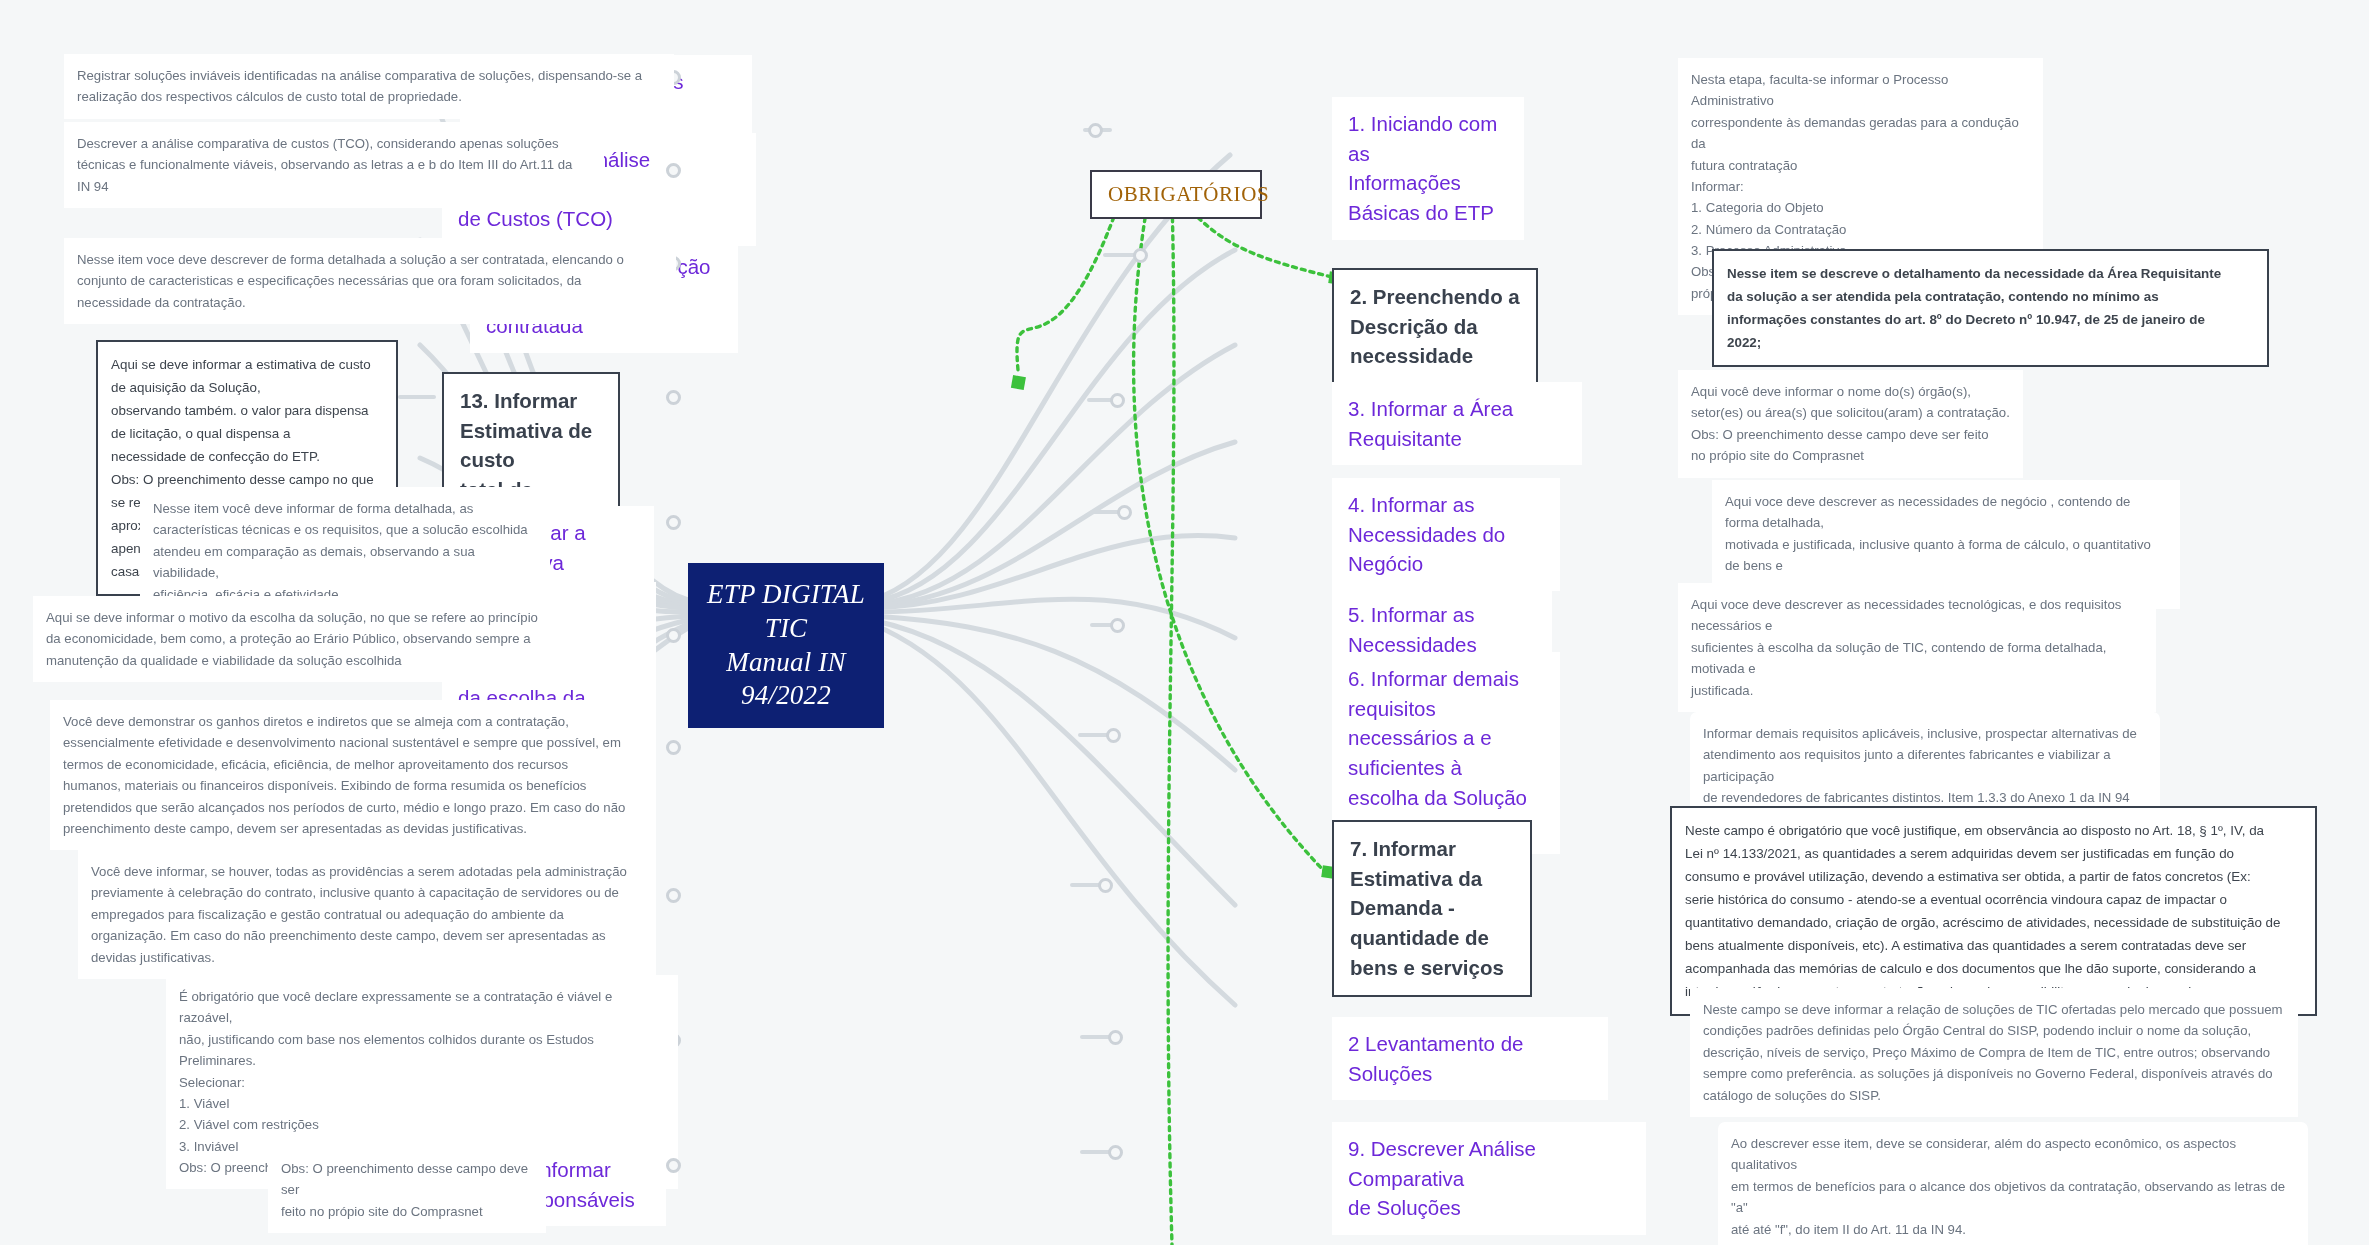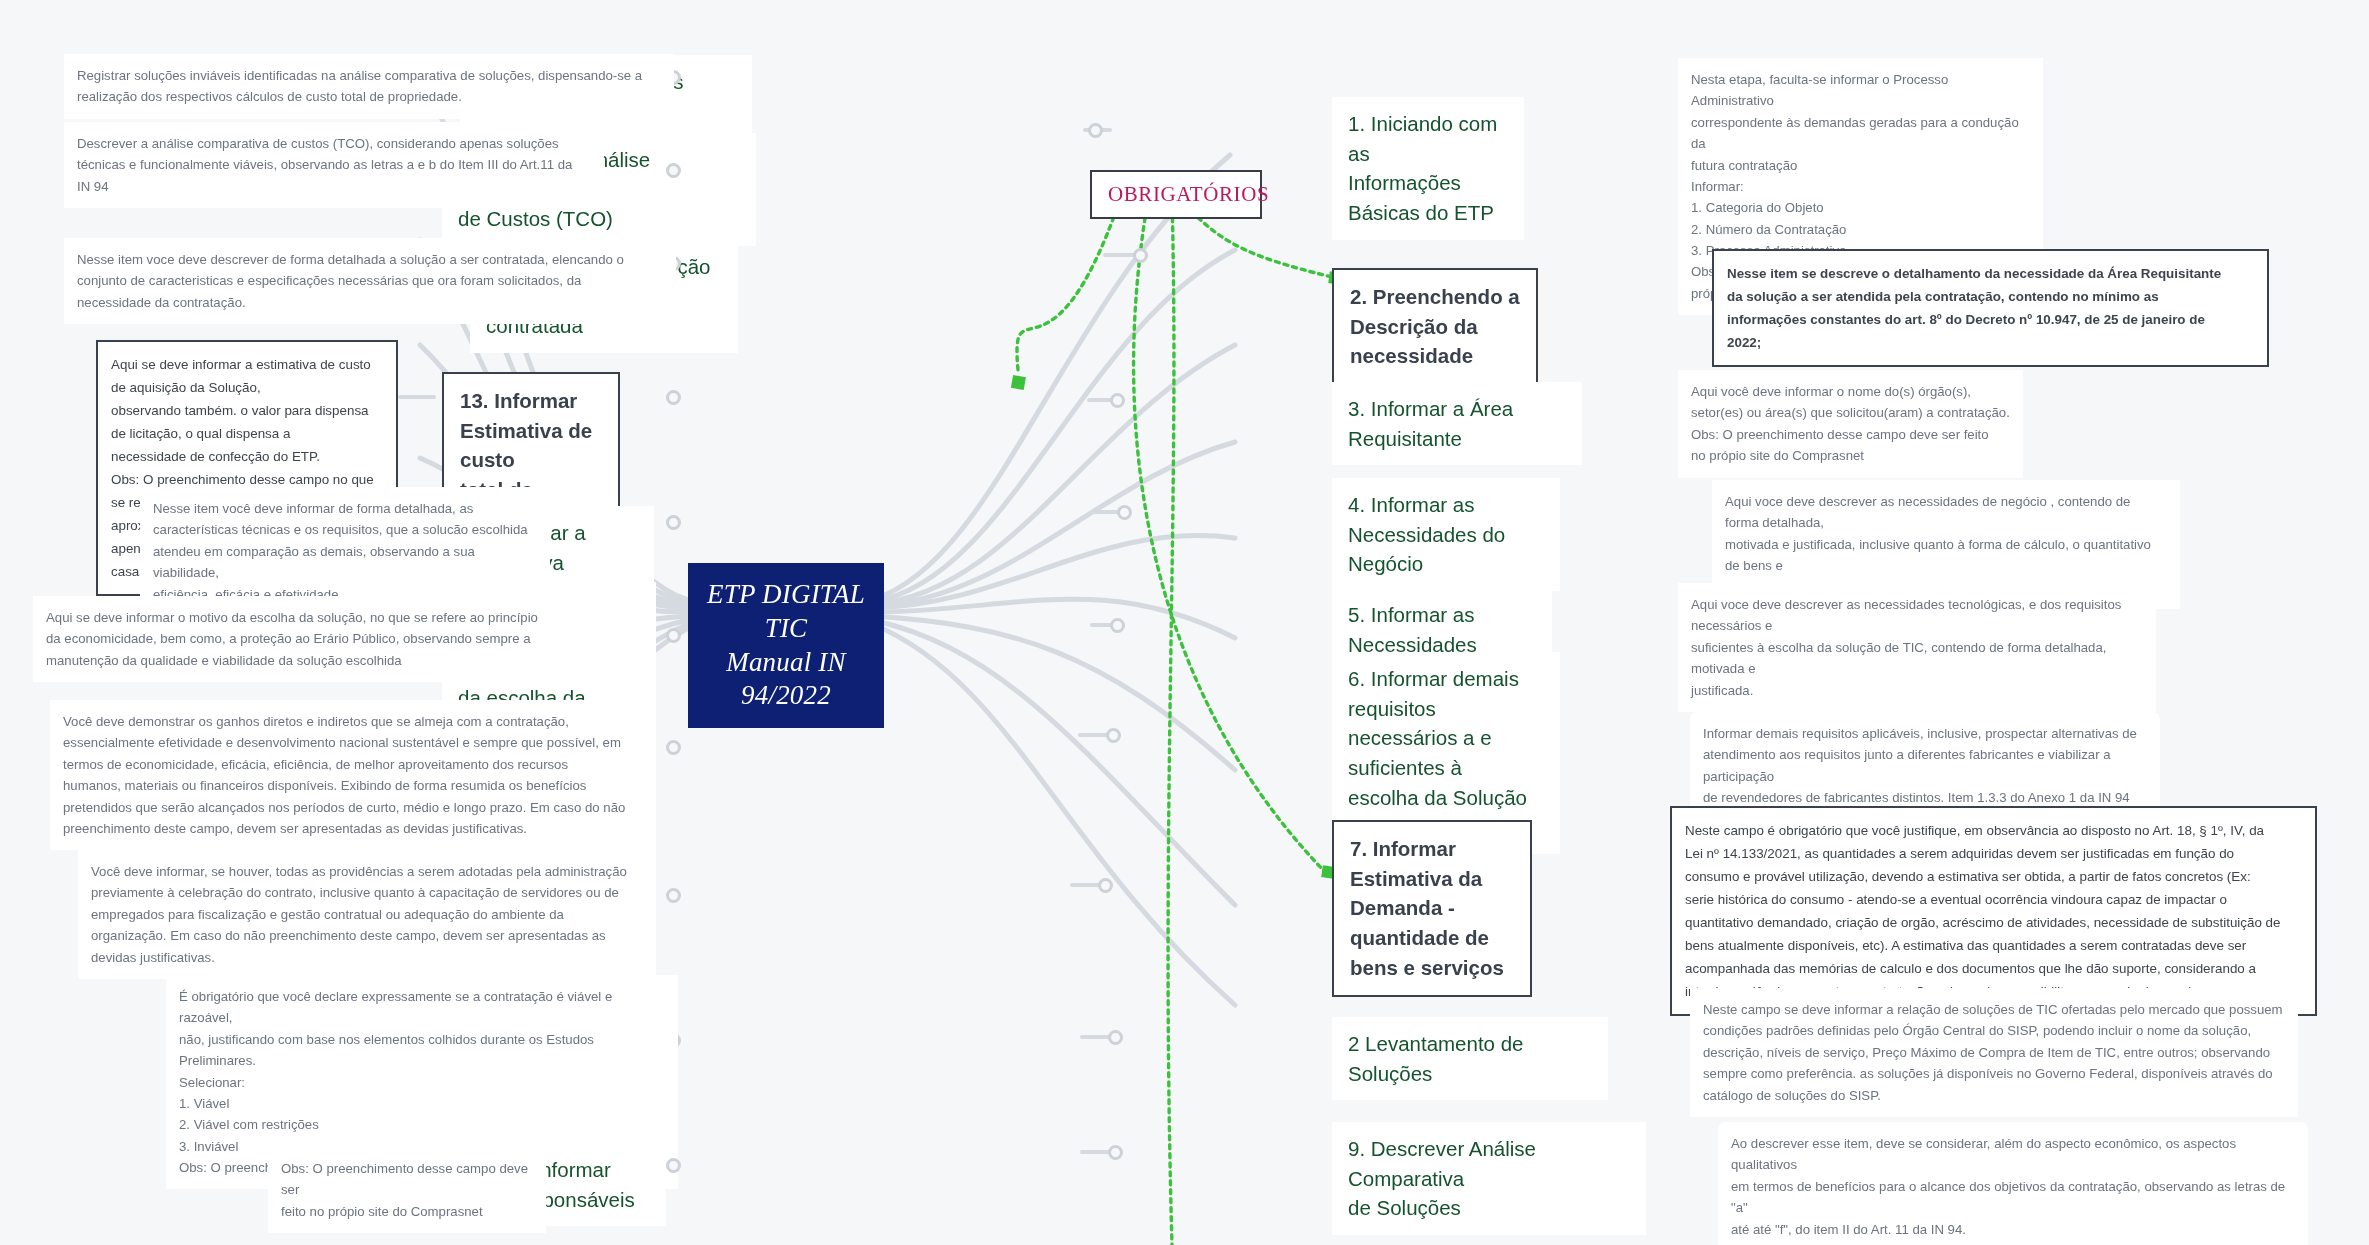--- a/index.html
+++ b/index.html
@@ -22,30 +22,30 @@
     font-family:"Liberation Serif", serif;
     font-size:27px; line-height:1.25;
     text-align:center;
     padding:14px 18px;
     letter-spacing:.2px;
   }
 
   
   .cat{
     background:#ffffff; border:2px solid #3a3a48;
-    color:#be185d;
+    color:#a16207;
     font-family:"Liberation Serif", serif;
     font-size:21px; letter-spacing:.6px;
     padding:10px 16px; text-align:center;
   }
 
   
   .topic{
     background:#ffffff;
-    color:#14532d;
+    color:#6d28d9;
     font-family:"Liberation Sans", sans-serif;
     font-size:20.5px; line-height:1.45;
     padding:12px 16px;
     border:none;
   }
   .topic.highlight{
     border:2px solid #39414d;
     color:#39414d;
     font-weight:bold;
   }

